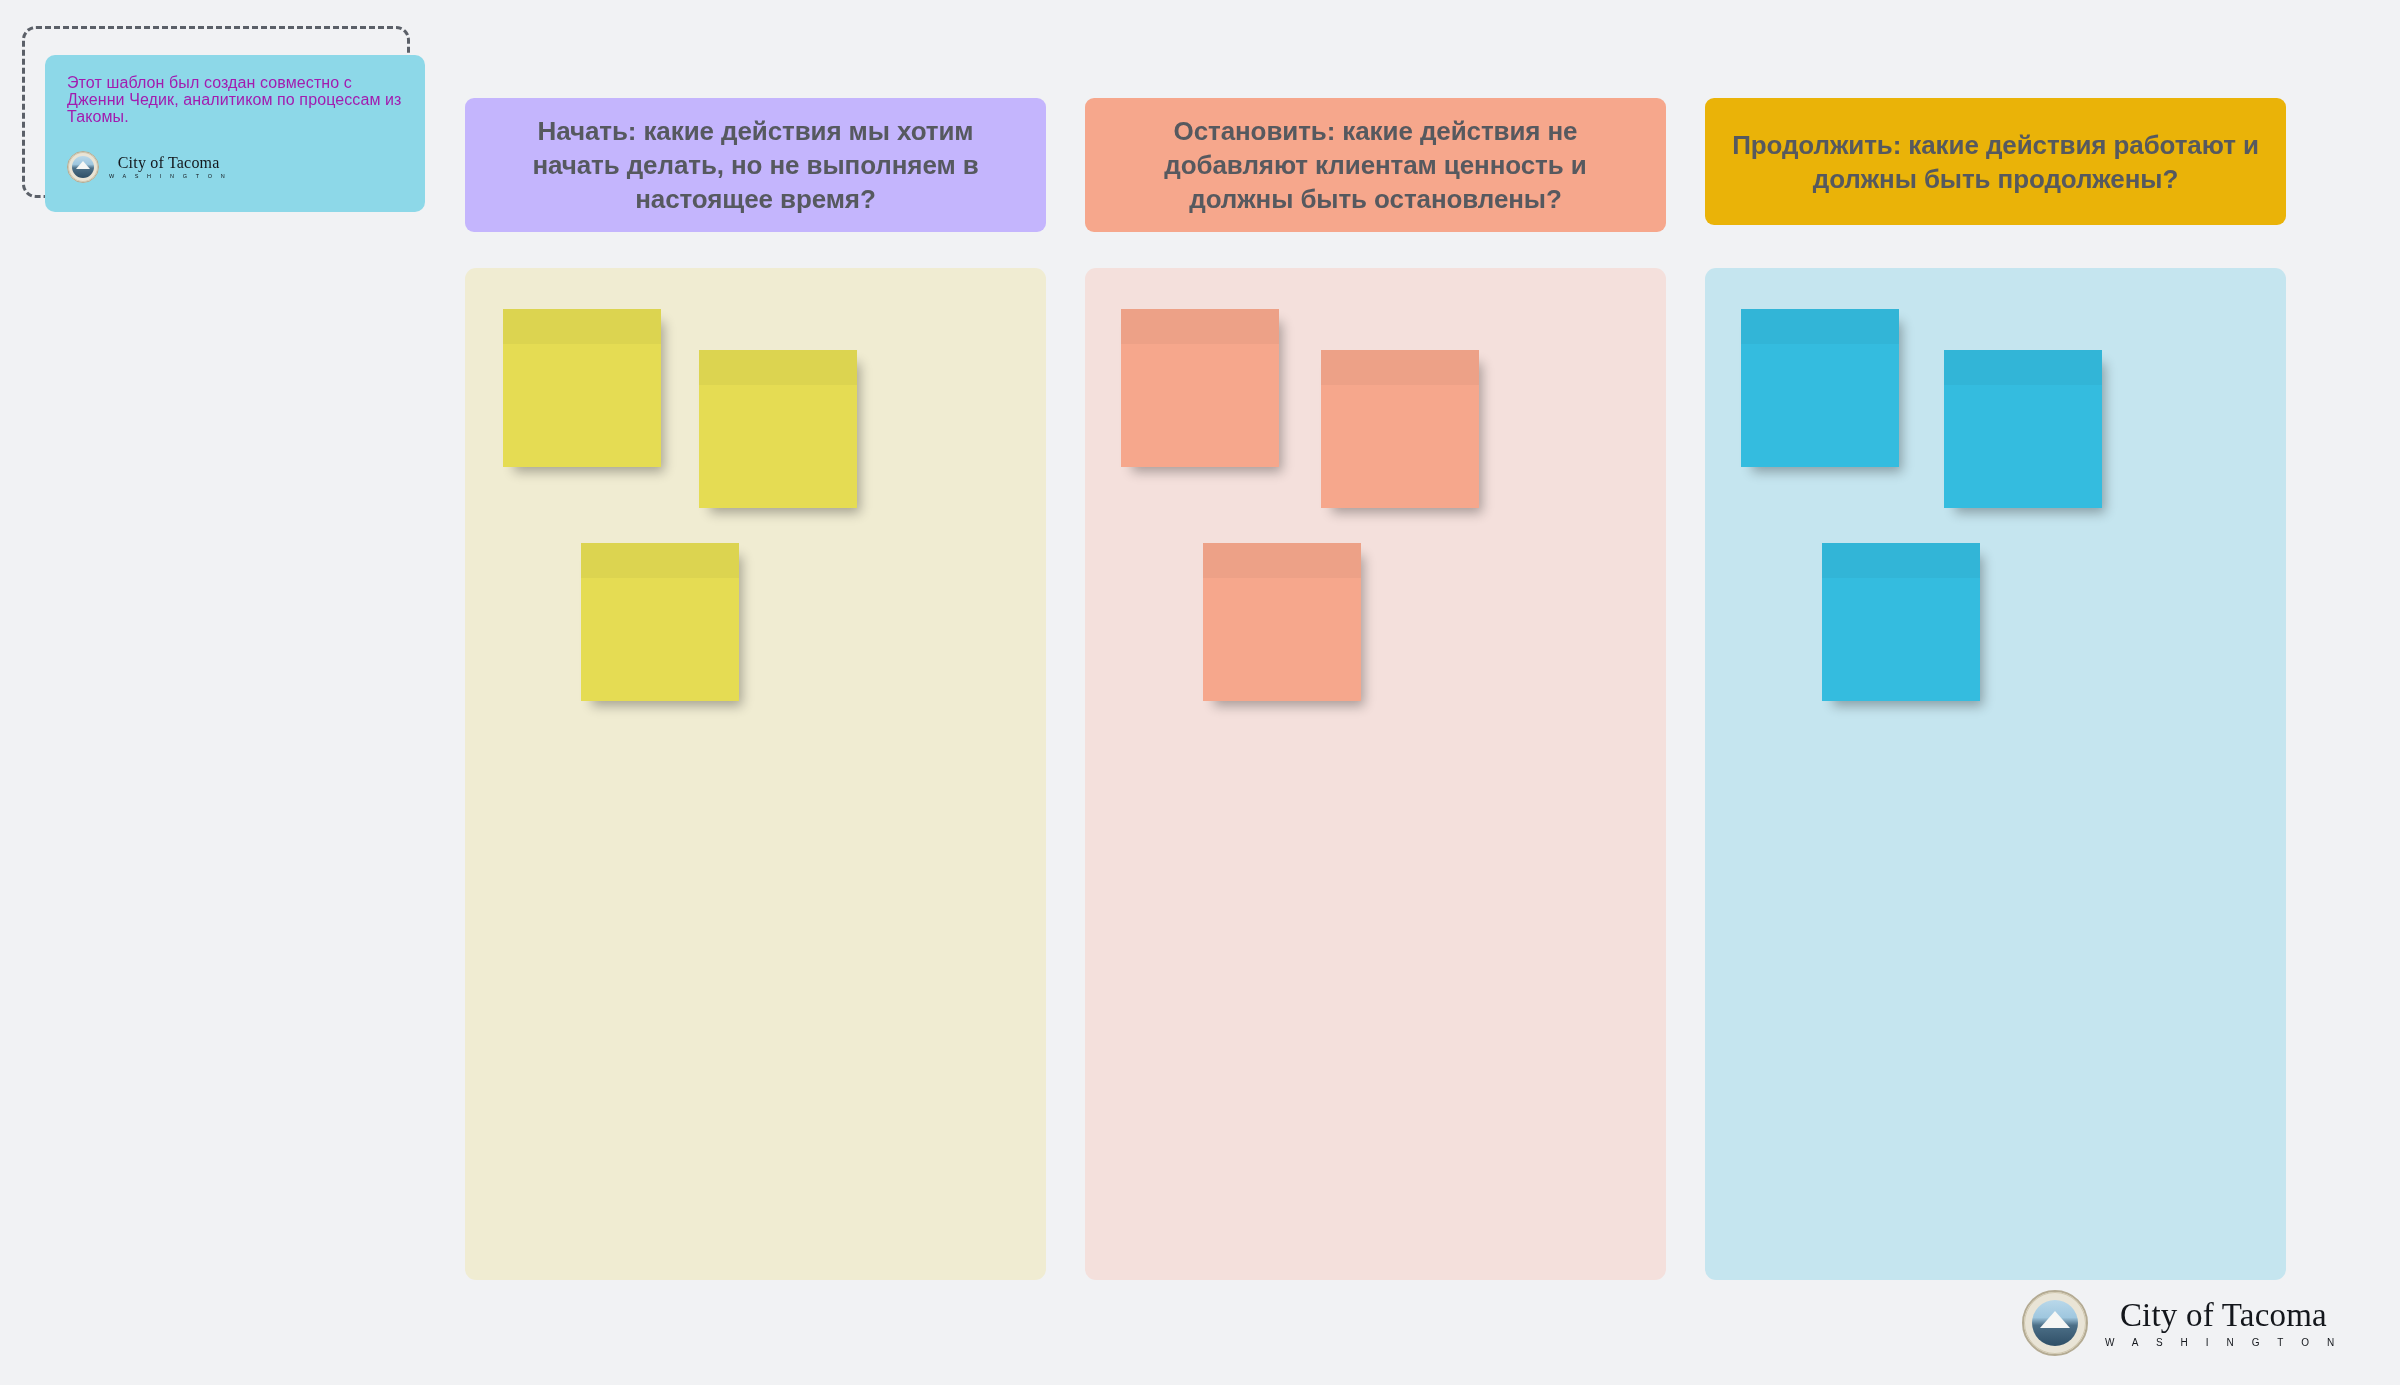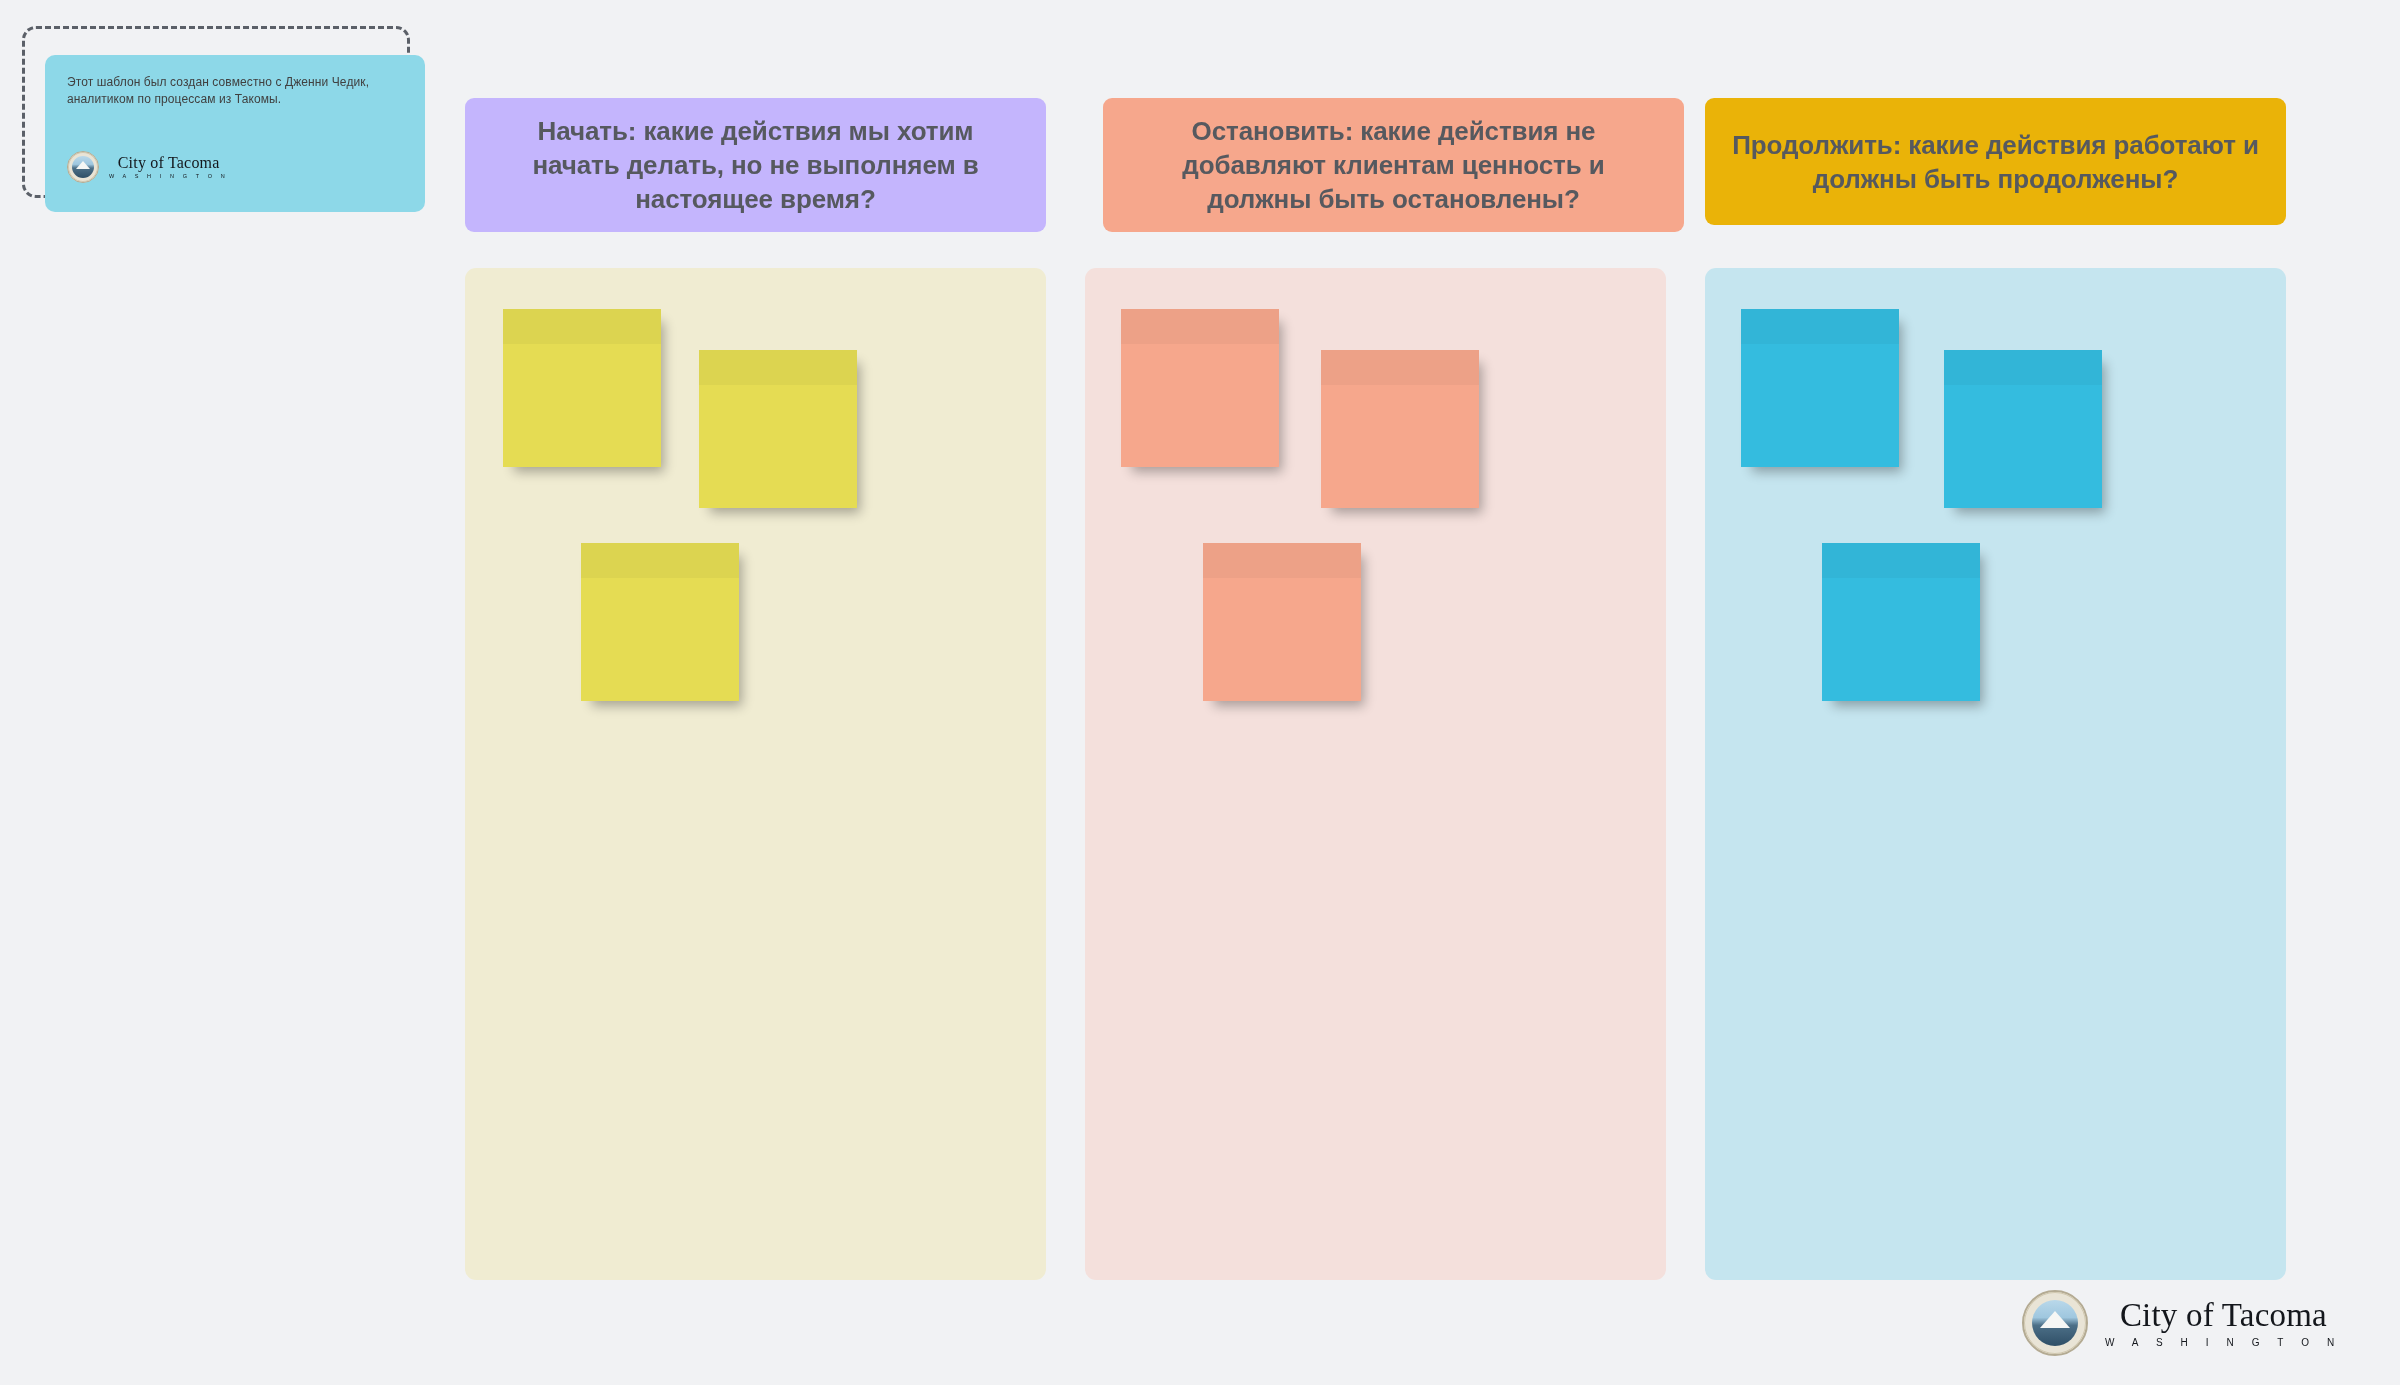--- a/index.html
+++ b/index.html
@@ -31,22 +31,22 @@
     left: 45px;
     top: 55px;
     width: 380px;
     height: 157px;
     background: #8dd8e8;
     border-radius: 10px;
     box-sizing: border-box;
     padding: 19px 22px 0 22px;
   }
   #template-note-text {
-    color: #404040;
-    font-size: 12px;
+    color: #a21caf;
+    font-size: 16px;
     line-height: 17px;
     letter-spacing: 0.1px;
     white-space: pre-line;
   }
 
   
   .tacoma-logo {
     display: flex;
     align-items: center;
   }
@@ -171,21 +171,21 @@
 <div id="board-columns">
     <div class="column">
       <div class="column-header" style="left: 465px; width: 581px; height: 134px; background: #c4b5fd;">Начать: какие действия мы хотим начать делать, но не выполняем в настоящее время?</div>
       <div class="column-body" style="left: 465px; width: 581px; height: 1012px; background: rgb(240, 236, 210);">
         <div class="sticky" style="left: 38px; top: 41px; width: 158px; height: 158px; background: rgb(229, 220, 83);"></div>
         <div class="sticky" style="left: 234px; top: 82px; width: 158px; height: 158px; background: rgb(229, 220, 83);"></div>
         <div class="sticky" style="left: 116px; top: 275px; width: 158px; height: 158px; background: rgb(229, 220, 83);"></div>
       </div>
     </div>
     <div class="column">
-      <div class="column-header" style="left: 1085px; width: 581px; height: 134px; background: rgb(246, 167, 140); margin-left: 18px;">Остановить: какие действия не добавляют клиентам ценность и должны быть остановлены?</div>
+      <div class="column-header" style="left: 1085px; width: 581px; height: 134px; background: rgb(246, 167, 140);">Остановить: какие действия не добавляют клиентам ценность и должны быть остановлены?</div>
       <div class="column-body" style="left: 1085px; width: 581px; height: 1012px; background: rgb(244, 224, 220);">
         <div class="sticky" style="left: 36px; top: 41px; width: 158px; height: 158px; background: rgb(246, 167, 140);"></div>
         <div class="sticky" style="left: 236px; top: 82px; width: 158px; height: 158px; background: rgb(246, 167, 140);"></div>
         <div class="sticky" style="left: 118px; top: 275px; width: 158px; height: 158px; background: rgb(246, 167, 140);"></div>
       </div>
     </div>
     <div class="column">
       <div class="column-header" style="left: 1705px; width: 581px; height: 127px; background: #eab308;">Продолжить: какие действия работают и должны быть продолжены?</div>
       <div class="column-body" style="left: 1705px; width: 581px; height: 1012px; background: rgb(197, 229, 239);">
         <div class="sticky" style="left: 36px; top: 41px; width: 158px; height: 158px; background: rgb(52, 188, 223);"></div>

